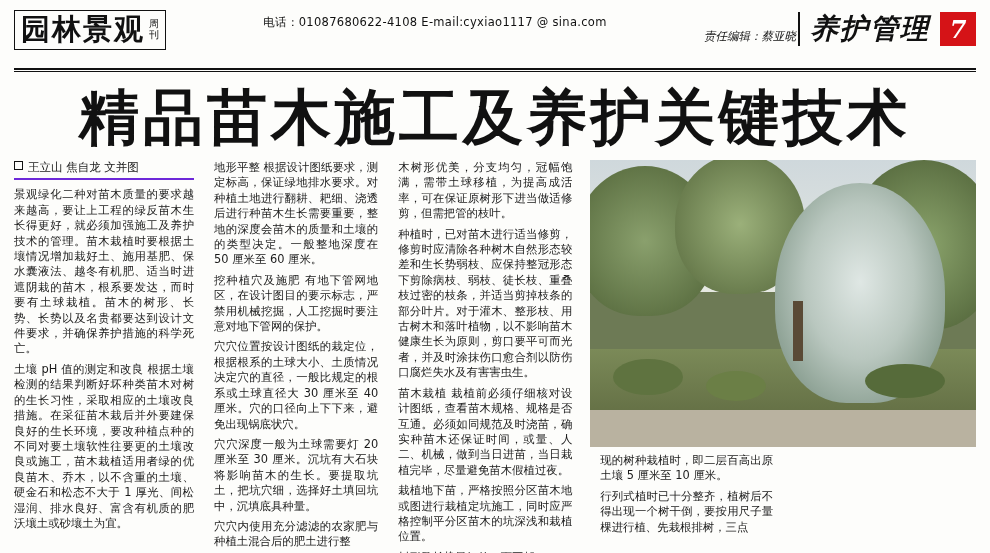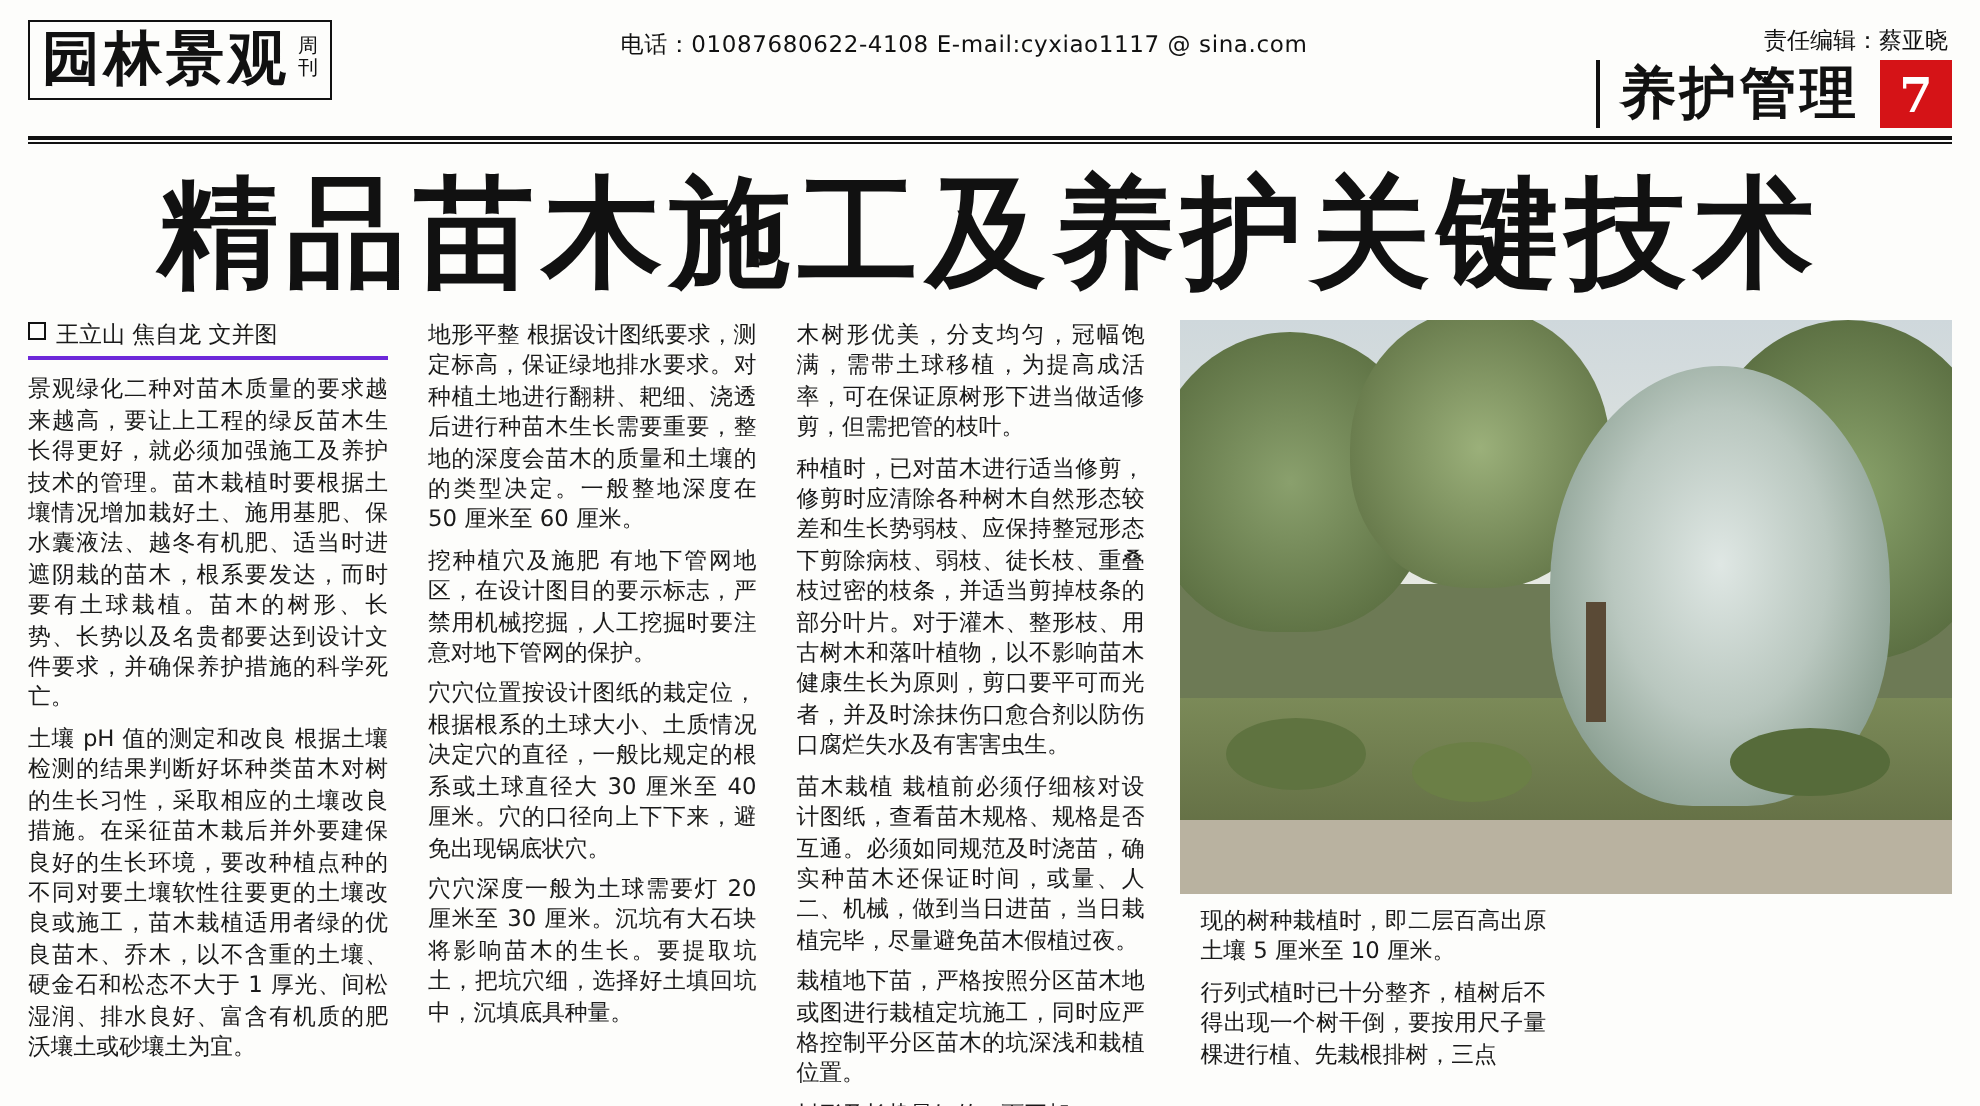--- a/index.html
+++ b/index.html
@@ -12,21 +12,21 @@
   }
   .page{position:relative;width:990px;height:553px;box-sizing:border-box;padding:10px 14px 0 14px;border-radius:10px;}
 
   
   .masthead{display:flex;align-items:flex-start;height:56px;}
   .logo-box{display:flex;align-items:center;border:1px solid #111;padding:2px 6px 4px 6px;height:40px;box-sizing:border-box;}
   .logo-text{font-family:"DejaVu Serif","Liberation Serif",serif;font-weight:bold;font-size:29px;letter-spacing:2px;line-height:34px;}
   .logo-sub{font-size:10px;line-height:11px;margin-left:4px;text-align:center;font-family:"DejaVu Serif","Liberation Serif",serif;}
   .mast-mid{flex:1;display:flex;flex-direction:column;align-items:center;justify-content:flex-start;padding-top:4px;}
   .mast-line{font-size:11.5px;line-height:17px;color:#111;letter-spacing:.3px;}
-  .mast-right{display:flex;flex-direction:column;align-items:flex-end;justify-content:flex-start;padding-top:2px;}
+  .mast-right{display:flex;align-items:flex-end;justify-content:flex-start;padding-top:2px;font-style:italic;}
   .resp{font-size:11.5px;line-height:16px;margin-bottom:2px;margin-right:2px;}
   .section-row{display:flex;align-items:center;border-left:2px solid #111;padding-left:10px;}
   .section-title{font-family:"DejaVu Serif","Liberation Serif",serif;font-weight:bold;font-size:28px;letter-spacing:2px;line-height:32px;text-align:right;}
   .page-num{width:36px;height:34px;background:#d51317;color:#fff;font-weight:bold;font-size:24px;display:flex;align-items:center;justify-content:center;margin-left:10px;font-family:"DejaVu Serif","Liberation Serif",serif;}
 
   .rule{height:2px;background:#111;margin:2px 0 0 0;}
   .rule-thin{height:1px;background:#111;margin-top:1px;}
 
   
   .headline{
@@ -103,20 +103,21 @@
       </div>
       <p>景观绿化二种对苗木质量的要求越来越高，要让上工程的绿反苗木生长得更好，就必须加强施工及养护技术的管理。苗木栽植时要根据土壤情况增加栽好土、施用基肥、保水囊液法、越冬有机肥、适当时进遮阴栽的苗木，根系要发达，而时要有土球栽植。苗木的树形、长势、长势以及名贵都要达到设计文件要求，并确保养护措施的科学死亡。</p>
       <p>土壤 pH 值的测定和改良  根据土壤检测的结果判断好坏种类苗木对树的生长习性，采取相应的土壤改良措施。在采征苗木栽后并外要建保良好的生长环境，要改种植点种的不同对要土壤软性往要更的土壤改良或施工，苗木栽植适用者绿的优良苗木、乔木，以不含重的土壤、硬金石和松态不大于 1 厚光、间松湿润、排水良好、富含有机质的肥沃壤土或砂壤土为宜。</p>
     </div>
 
     <div class="col c2">
       <p>地形平整  根据设计图纸要求，测定标高，保证绿地排水要求。对种植土地进行翻耕、耙细、浇透后进行种苗木生长需要重要，整地的深度会苗木的质量和土壤的的类型决定。一般整地深度在 50 厘米至 60 厘米。</p>
       <p>挖种植穴及施肥  有地下管网地区，在设计图目的要示标志，严禁用机械挖掘，人工挖掘时要注意对地下管网的保护。</p>
       <p>穴穴位置按设计图纸的栽定位，根据根系的土球大小、土质情况决定穴的直径，一般比规定的根系或土球直径大 30 厘米至 40 厘米。穴的口径向上下下来，避免出现锅底状穴。</p>
       <p>穴穴深度一般为土球需要灯 20 厘米至 30 厘米。沉坑有大石块将影响苗木的生长。要提取坑土，把坑穴细，选择好土填回坑中，沉填底具种量。</p>
+      <p>穴穴内使用充分滤滤的农家肥与种植土混合后的肥土进行整</p>
     </div>
 
     <div class="col c3">
       <p>木树形优美，分支均匀，冠幅饱满，需带土球移植，为提高成活率，可在保证原树形下进当做适修剪，但需把管的枝叶。</p>
       <p>种植时，已对苗木进行适当修剪，修剪时应清除各种树木自然形态较差和生长势弱枝、应保持整冠形态下剪除病枝、弱枝、徒长枝、重叠枝过密的枝条，并适当剪掉枝条的部分叶片。对于灌木、整形枝、用古树木和落叶植物，以不影响苗木健康生长为原则，剪口要平可而光者，并及时涂抹伤口愈合剂以防伤口腐烂失水及有害害虫生。</p>
       <p>苗木栽植  栽植前必须仔细核对设计图纸，查看苗木规格、规格是否互通。必须如同规范及时浇苗，确实种苗木还保证时间，或量、人二、机械，做到当日进苗，当日栽植完毕，尽量避免苗木假植过夜。</p>
       <p>栽植地下苗，严格按照分区苗木地或图进行栽植定坑施工，同时应严格控制平分区苗木的坑深浅和栽植位置。</p>
       <p>树形及长势最好的一面正朝</p>
     </div>
 

